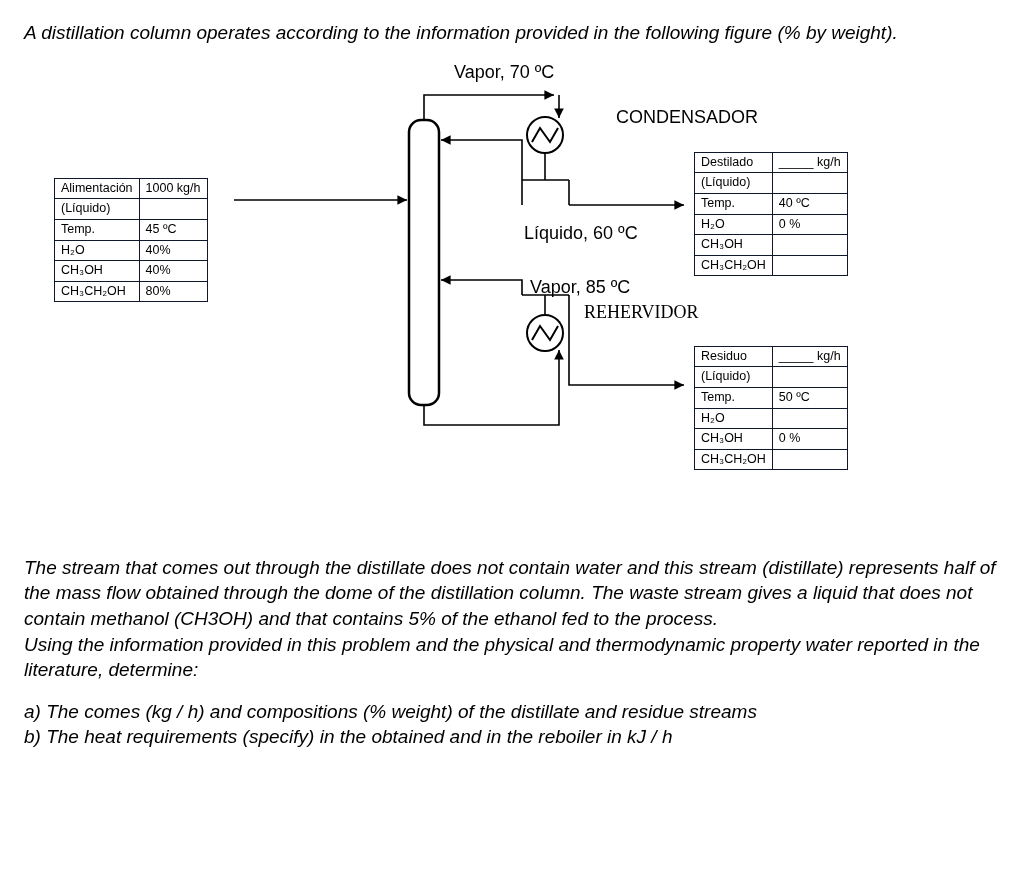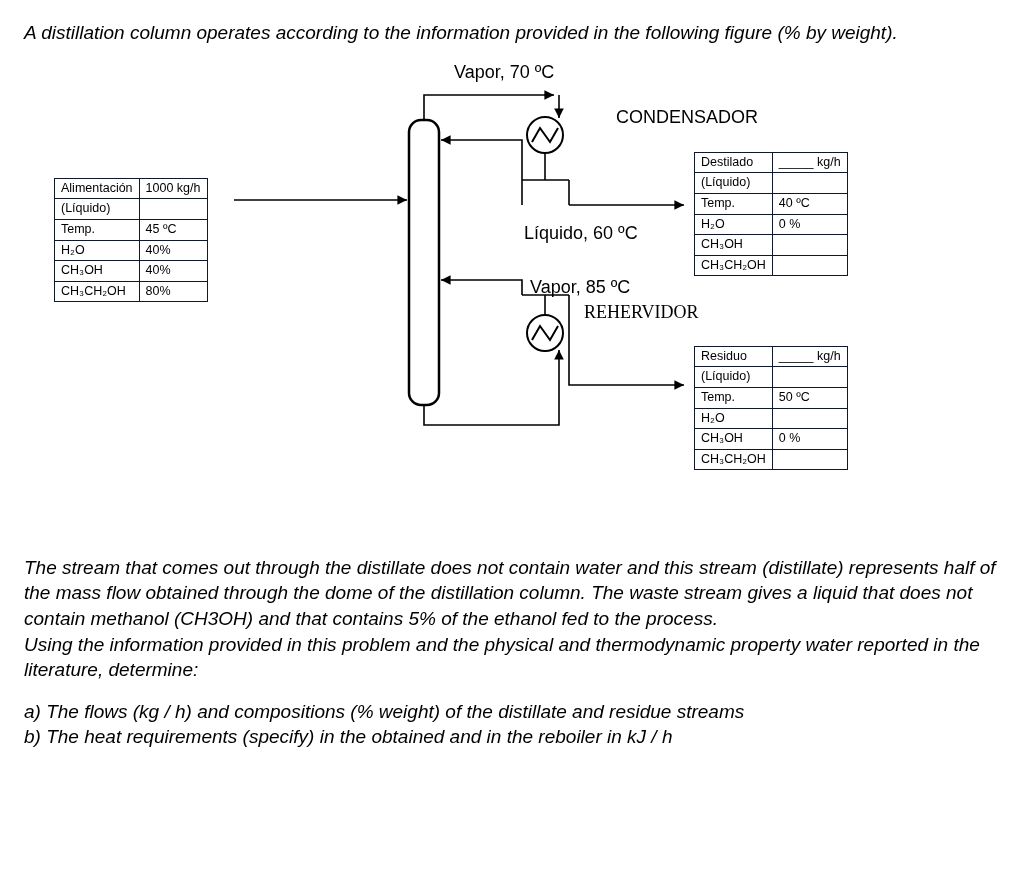--- a/index.html
+++ b/index.html
@@ -189,14 +189,14 @@
 
 </div>
 
 <div style="height:70px"></div>
 
 <div class="para">The stream that comes out through the distillate does not contain water and this stream (distillate) represents half of the mass flow obtained through the dome of the distillation column. The waste stream gives a liquid that does not contain methanol (CH3OH) and that contains 5% of the ethanol fed to the process.</div>
 <div class="para">Using the information provided in this problem and the physical and thermodynamic property water reported in the literature, determine:</div>
 
 <div class="spacer"></div>
 
-<div class="para">a) The flows (kg / h) and compositions (% weight) of the distillate and residue streams</div>
+<div class="para">a) The comes (kg / h) and compositions (% weight) of the distillate and residue streams</div>
 <div class="para">b) The heat requirements (specify) in the obtained and in the reboiler in kJ / h</div>
 
 </body></html>

